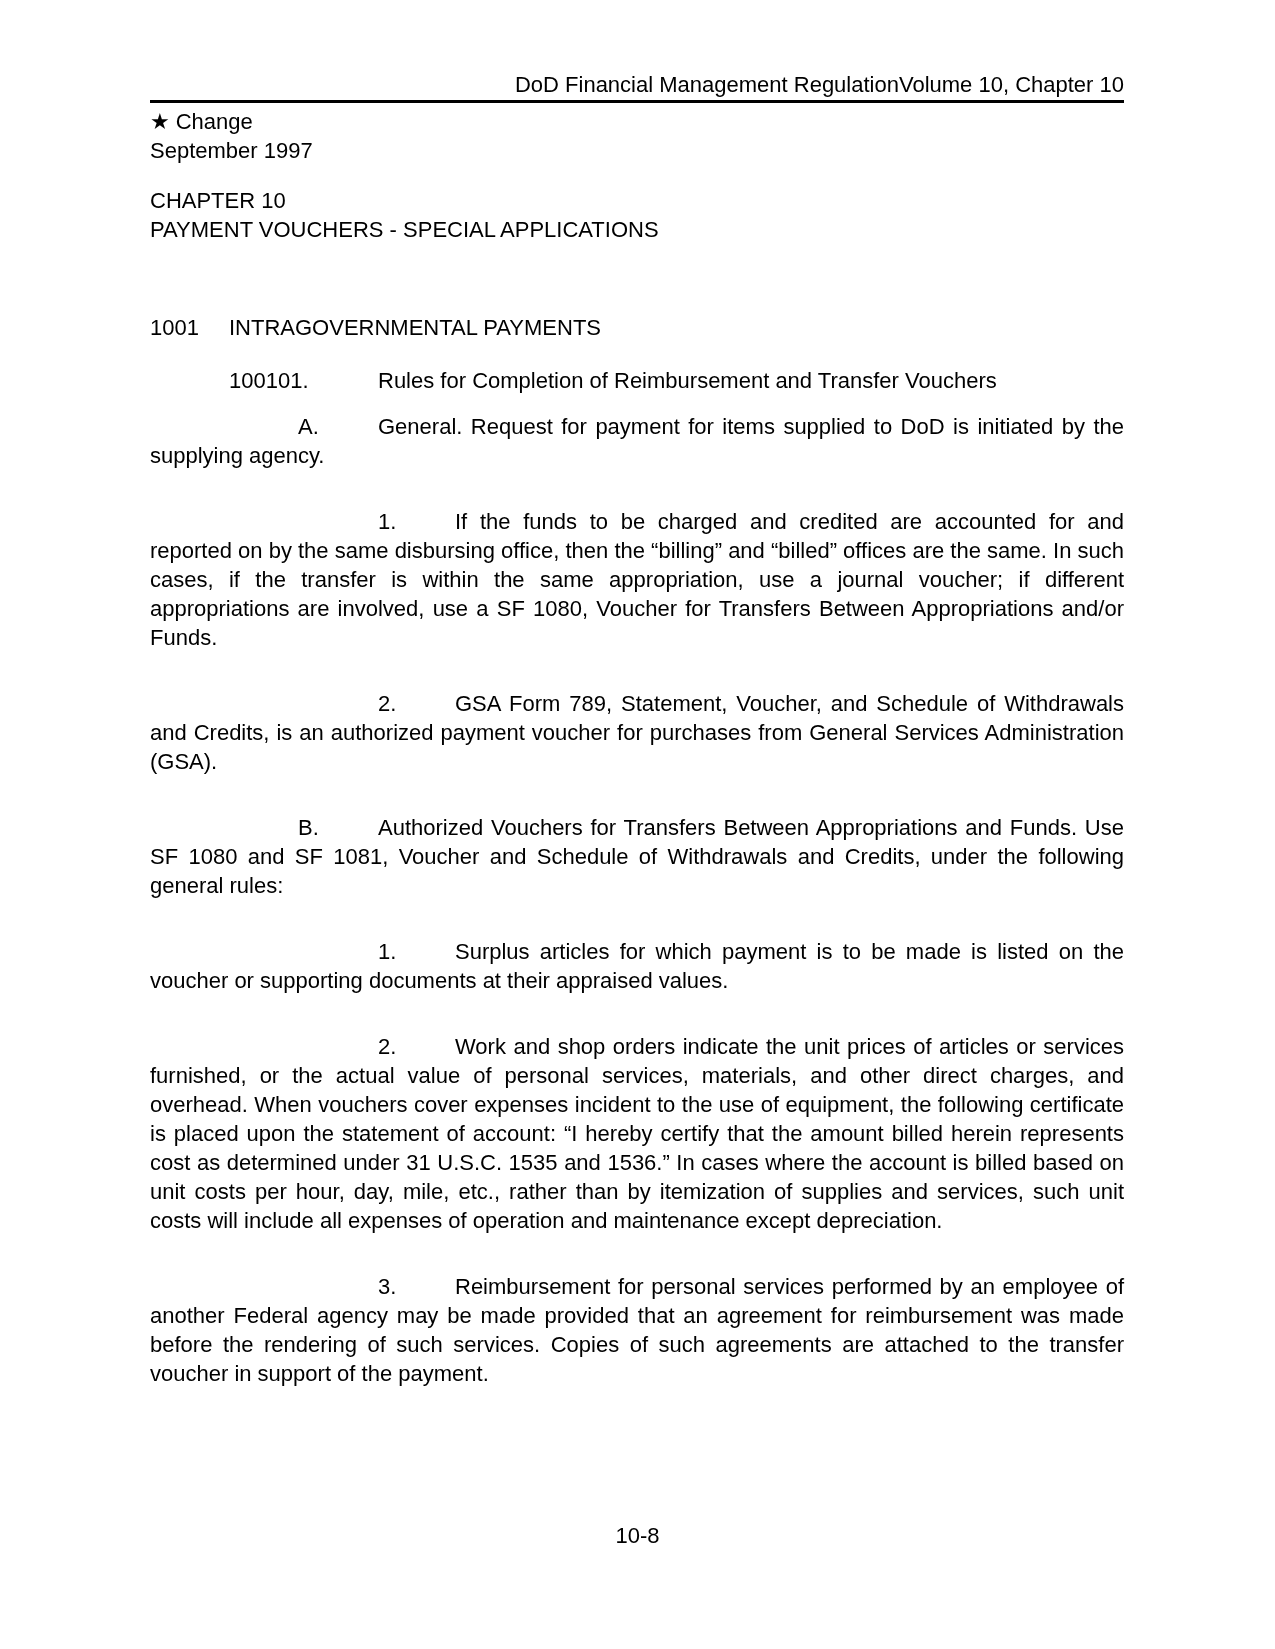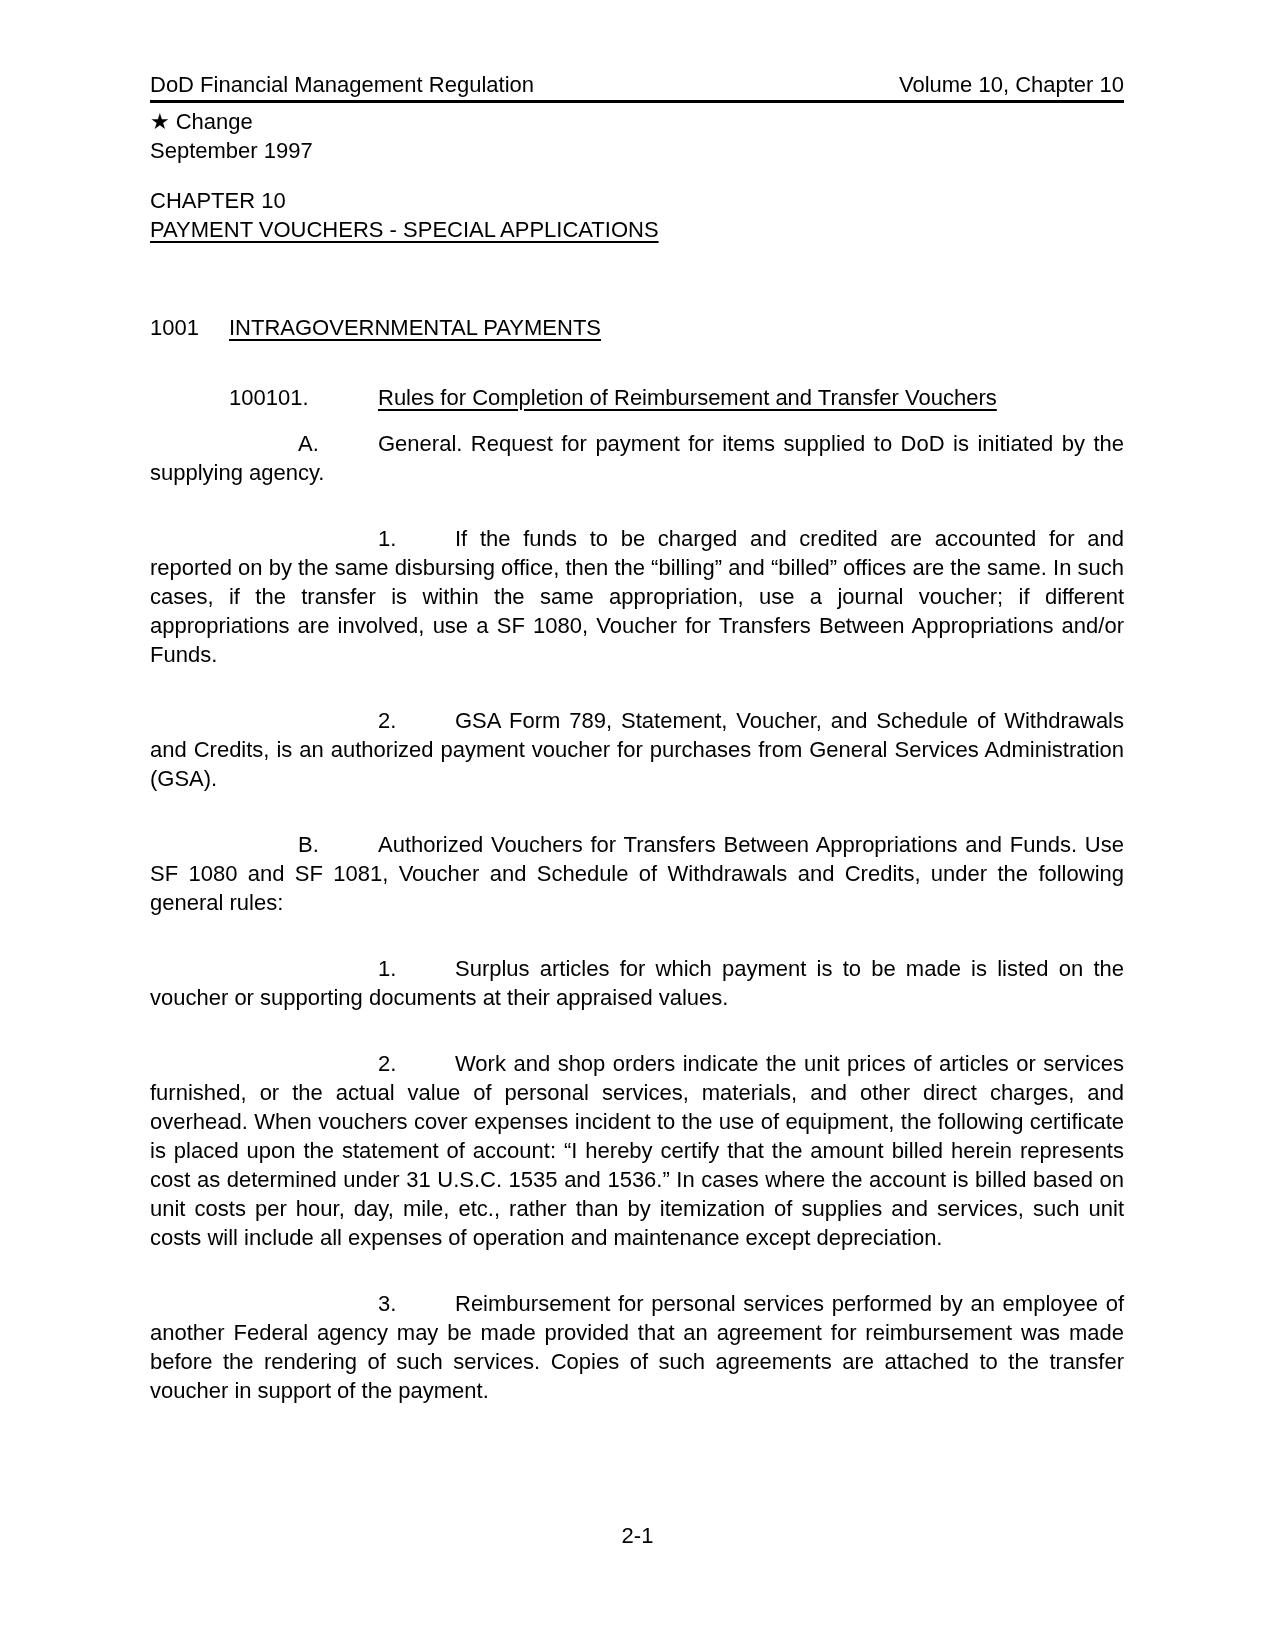--- a/index.html
+++ b/index.html
@@ -12,33 +12,33 @@
     padding: 70px 151px 0 150px;
     background: #ffffff;
     color: #000000;
     font-family: "Liberation Sans", "DejaVu Sans", sans-serif;
     font-size: 22px;
     line-height: 29px;
     overflow: hidden;
   }
   .hdr-row {
     display: flex;
-    justify-content: space-between;
+    justify-content: flex-end;
     align-items: baseline;
     border-bottom: 3px solid #000000;
     padding-bottom: 1px;
   }
   .right-line { text-align: left; }
   .change-line { margin-top: 4px; }
   .star { display: inline-block; margin-right: 6px; }
   .chapter-block { text-align: left; margin-top: 21px; }
-  .u { text-decoration: underline; text-decoration-thickness: 2px; text-underline-offset: 4px; }
+  .u { text-decoration-thickness: 2px; text-underline-offset: 4px; }
   p { margin: 0; }
   .sec-head { margin-top: 69px; }
-  .subsec-head { margin-top: 41px; }
+  .subsec-head { margin-top: 24px; }
   .par { text-align: justify; }
   .par-a { margin-top: 17px; }
   .par-gap { margin-top: 37px; }
   .tab { display: inline-block; height: 1px; }
   .sp-letter { width: 148px; }
   .sp-num { width: 228px; }
   .sp-sub { width: 79px; }
   .lab { display: inline-block; }
   .lab-sec { width: 79px; }
   .lab-sub { width: 149px; }
@@ -84,15 +84,15 @@
   <p class="par par-gap"><span class="tab sp-num"></span><span class="lab lab-num">2.</span><span>GSA Form 789, Statement, Voucher, and Schedule of Withdrawals and Credits, is an authorized payment voucher for purchases from General Services Administration (GSA).</span></p>
 
   <p class="par par-gap"><span class="tab sp-letter"></span><span class="lab lab-letter">B.</span><span>Authorized Vouchers for Transfers Between Appropriations and Funds.  Use SF 1080 and SF 1081, Voucher and Schedule of Withdrawals and Credits, under the following general rules:</span></p>
 
   <p class="par par-gap"><span class="tab sp-num"></span><span class="lab lab-num">1.</span><span>Surplus articles for which payment is to be made is listed on the voucher or supporting documents at their appraised values.</span></p>
 
   <p class="par par-gap"><span class="tab sp-num"></span><span class="lab lab-num">2.</span><span>Work and shop orders indicate the unit prices of articles or services furnished, or the actual value of personal services, materials, and other direct charges, and overhead.  When vouchers cover expenses incident to the use of equipment, the following certificate is placed upon the statement of account: “I hereby certify that the amount billed herein represents cost as determined under 31 U.S.C. 1535 and 1536.”  In cases where the account is billed based on unit costs per hour, day, mile, etc., rather than by itemization of supplies and services, such unit costs will include all expenses of operation and maintenance except depreciation.</span></p>
 
   <p class="par par-gap"><span class="tab sp-num"></span><span class="lab lab-num">3.</span><span>Reimbursement for personal services performed by an employee of another Federal agency may be made provided that an agreement for reimbursement was made before the rendering of such services.  Copies of such agreements are attached to the transfer voucher in support of the payment.</span></p>
 
-  <div class="footer">2-1</div>
+  <div class="footer">10-8</div>
 
 </div>
 
 </body></html>

